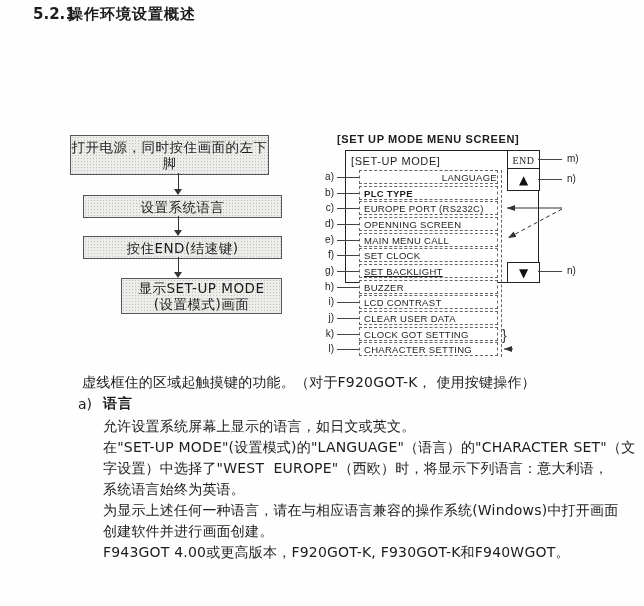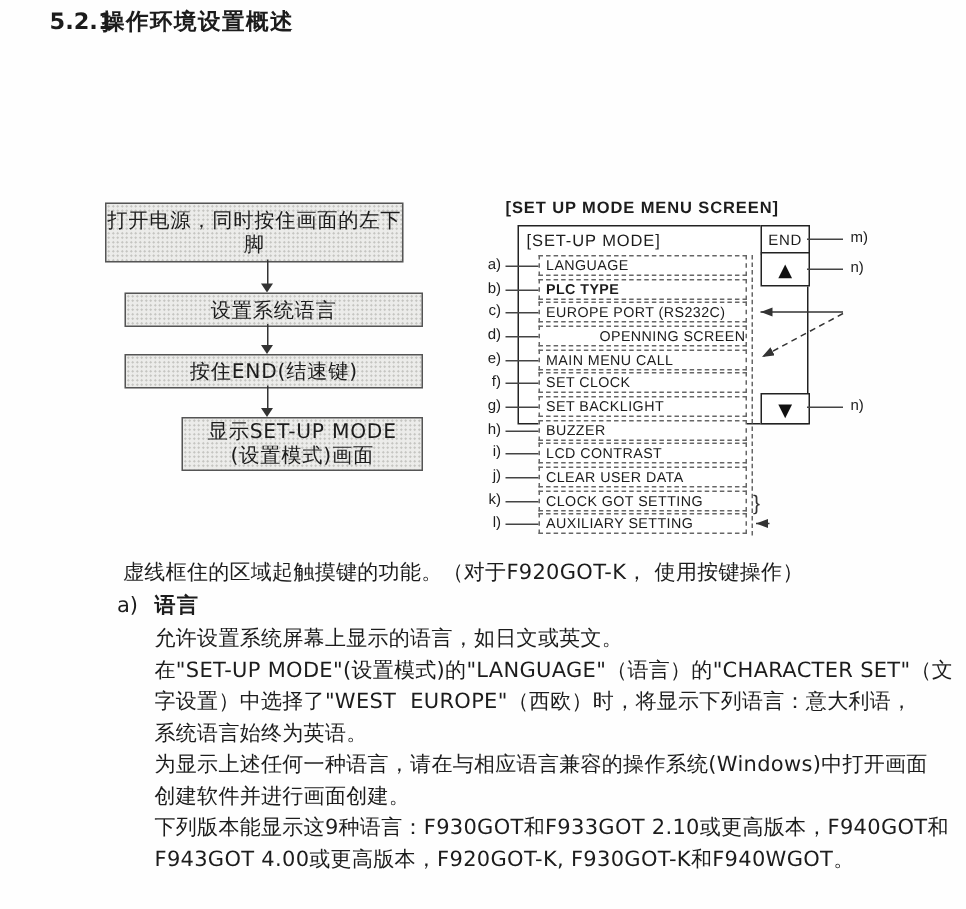--- a/index.html
+++ b/index.html
@@ -24,21 +24,21 @@
     display:flex;align-items:center;justify-content:center;
     font-size:13.5px;text-align:center;line-height:16px;letter-spacing:0.5px;
   }
   .varrow{width:1px;background:#333;}
   .ahead{width:0;height:0;border-left:4px solid transparent;border-right:4px solid transparent;border-top:6px solid #333;}
   
   .dcap{font-size:11px;font-weight:600;letter-spacing:0.6px;font-family:"Liberation Sans",sans-serif;}
   .screenbox{border:1.4px solid #222;background:#fff;}
   .stitle{font-size:11px;letter-spacing:0.6px;font-family:"Liberation Sans",sans-serif;}
   .btnbox{border:1.2px solid #222;display:flex;align-items:center;justify-content:center;background:#fff;}
-  .endtxt{font-size:10px;letter-spacing:0.5px;font-family:Liberation Sans, sans-serif;}
+  .endtxt{font-size:10px;letter-spacing:0.5px;font-family:Liberation Serif, serif;}
   .tri{font-size:12px;line-height:12px;color:#111;}
   .mrow{
     border:1px dashed #666;background:#fff;
     left:359px;width:139px;height:14px;
     display:flex;align-items:center;
     font-size:9.5px;letter-spacing:0.3px;padding-left:4px;box-sizing:border-box;
     font-family:"Liberation Sans",sans-serif;
   }
   .mkey{
     left:314px;width:20px;height:12px;text-align:right;
@@ -89,55 +89,55 @@
   <div class="abs btnbox" style="left:507px;top:150px;width:31px;height:18px;">
     <span class="endtxt">END</span>
   </div>
   <div class="abs btnbox" style="left:507px;top:168px;width:31px;height:21px;">
     <span class="tri">▲</span>
   </div>
   <div class="abs btnbox" style="left:507px;top:262px;width:31px;height:19px;">
     <span class="tri">▼</span>
   </div>
 
-  <div class="abs mrow" style="top:170px;">
+  <div class="abs mrow" style="top:170px;justify-content:flex-end;">
       <span>LANGUAGE</span>
     </div>
   <div class="abs mrow" style="top:186px;font-weight:bold;">
       <span>PLC TYPE</span>
     </div>
   <div class="abs mrow" style="top:201px;">
       <span>EUROPE PORT (RS232C)</span>
     </div>
-  <div class="abs mrow" style="top:217px;justify-content:flex-end;">
+  <div class="abs mrow" style="top:217px;">
       <span>OPENNING SCREEN</span>
     </div>
   <div class="abs mrow" style="top:233px;">
       <span>MAIN MENU CALL</span>
     </div>
   <div class="abs mrow" style="top:248px;">
       <span>SET CLOCK</span>
     </div>
-  <div class="abs mrow" style="top:264px;">
+  <div class="abs mrow" style="top:264px;text-decoration:underline;">
       <span>SET BACKLIGHT</span>
     </div>
   <div class="abs mrow" style="top:280px;">
       <span>BUZZER</span>
     </div>
   <div class="abs mrow" style="top:295px;">
       <span>LCD CONTRAST</span>
     </div>
   <div class="abs mrow" style="top:311px;text-align:center;">
       <span>CLEAR USER DATA</span>
     </div>
   <div class="abs mrow" style="top:327px;">
       <span>CLOCK GOT SETTING</span>
     </div>
   <div class="abs mrow" style="top:342px;">
-      <span>AUXILIARY SETTING</span>
+      <span>CHARACTER SETTING</span>
     </div>
 
   <div class="abs dashv" style="left:501px;top:170px;height:187px;"></div>
 
   <div class="abs mkey" style="top:171px;">a)</div>
     <div class="abs conn" style="left:337px;top:177px;width:22px;"></div>
   <div class="abs mkey" style="top:187px;">b)</div>
     <div class="abs conn" style="left:337px;top:193px;width:22px;"></div>
   <div class="abs mkey" style="top:202px;">c)</div>
     <div class="abs conn" style="left:337px;top:208px;width:22px;"></div>
@@ -185,17 +185,16 @@
   <div class="abs" style="left:78px;top:396px;font-size:14px;">a)</div>
   <div class="abs" style="left:103px;top:395px;font-size:14px;font-weight:bold;letter-spacing:1px;">语言</div>
 
   <div class="abs" style="left:103px;top:416px;">
     <div class="bodyline pre">允许设置系统屏幕上显示的语言，如日文或英文。</div>
     <div class="bodyline pre">在"SET-UP MODE"(设置模式)的"LANGUAGE"（语言）的"CHARACTER SET"（文</div>
     <div class="bodyline pre">字设置）中选择了"WEST  EUROPE"（西欧）时，将显示下列语言：意大利语，</div>
     <div class="bodyline pre">系统语言始终为英语。</div>
     <div class="bodyline pre">为显示上述任何一种语言，请在与相应语言兼容的操作系统(Windows)中打开画面</div>
     <div class="bodyline pre">创建软件并进行画面创建。</div>
-    <div class="bodyline pre">下列版本能显示这9种语言：F930GOT和F933GOT 2.10或更高版本，F940GOT和</div>
     <div class="bodyline pre">F943GOT 4.00或更高版本，F920GOT-K, F930GOT-K和F940WGOT。</div>
   </div>
 
 </div>
 
 </body></html>

